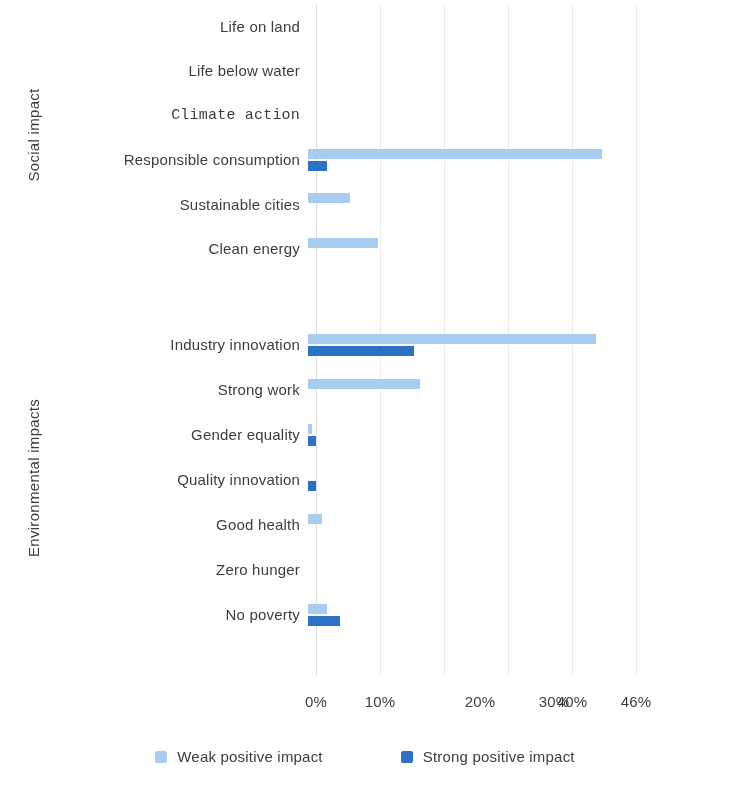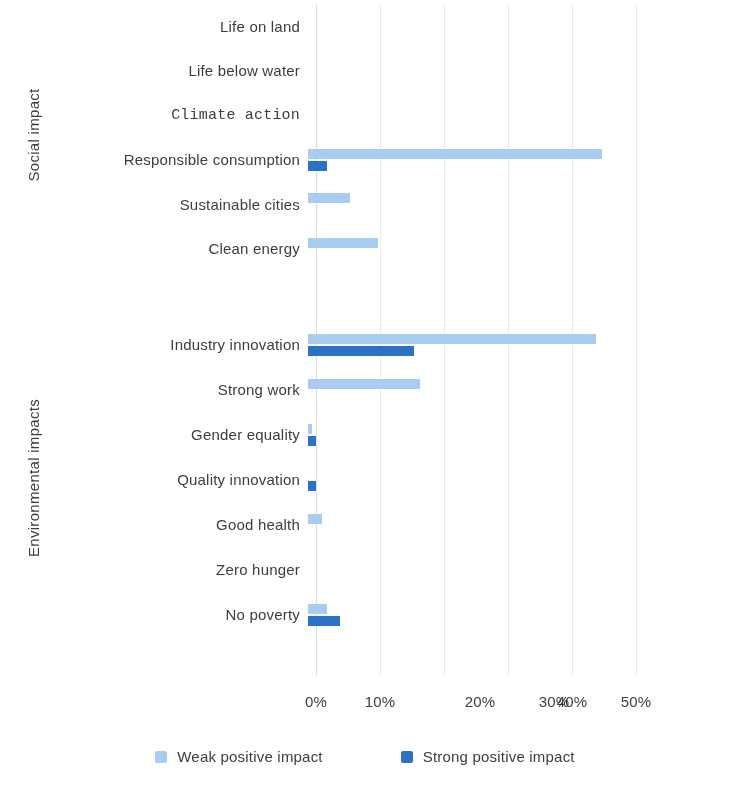--- a/index.html
+++ b/index.html
@@ -213,21 +213,21 @@
         </div>
       </div>
     </div>
 
   <div class="x-ticks">
       <div class="x-tick" style="left: 316px;">0%</div>
       <div class="x-tick" style="left: 380px;">10%</div>
       <div class="x-tick" style="left: 444px; margin-left: 36px;">20%</div>
       <div class="x-tick" style="left: 508px; margin-left: 46px;">30%</div>
       <div class="x-tick" style="left: 572px;">40%</div>
-      <div class="x-tick" style="left: 636px;">50%</div>
+      <div class="x-tick" style="left: 636px;">46%</div>
     </div>
 
   <div class="legend">
       <div class="legend-item">
         <span class="legend-swatch" style="background: rgb(169, 204, 241);"></span>
         <span class="legend-text">Weak positive impact</span>
       </div>
       <div class="legend-item">
         <span class="legend-swatch" style="background: rgb(43, 113, 198);"></span>
         <span class="legend-text">Strong positive impact</span>

